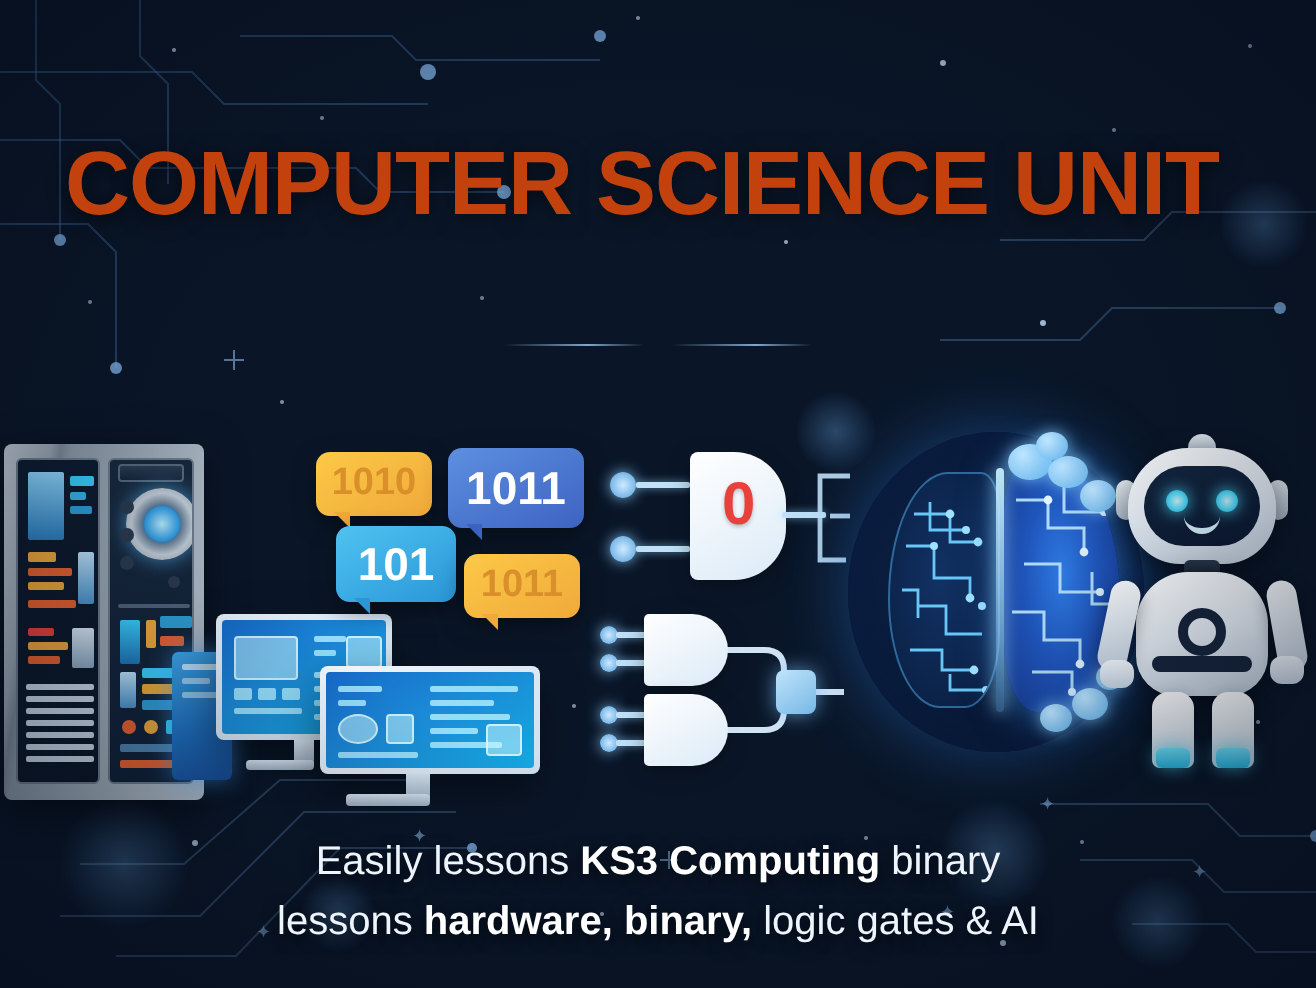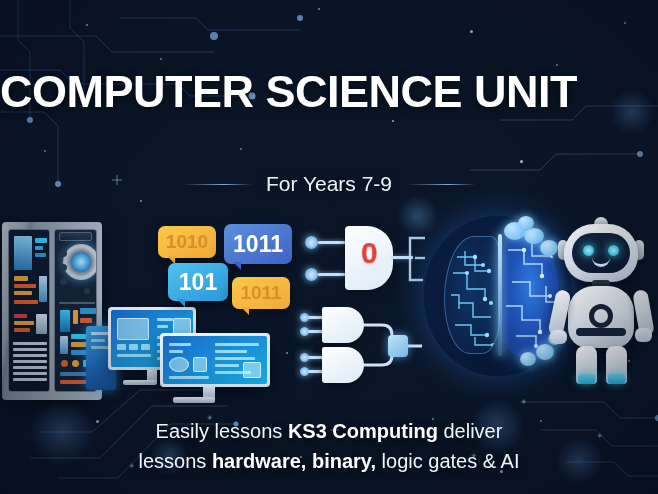--- a/index.html
+++ b/index.html
@@ -26,22 +26,22 @@
 
   
   .badge{
     position:absolute;left:50%;top:14px;transform:translateX(-50%);
     background:linear-gradient(180deg,#4bb86f 0%,#2f9a58 100%);
     color:#fff;font-size:28px;font-weight:bold;letter-spacing:.5px;
     padding:5px 30px 7px;border-radius:24px;
     box-shadow:0 3px 10px rgba(0,0,0,.35);
   }
   .main-title{
-    position:absolute;left:0;right:16px;top:66px;text-align:left;
-    color:#ffffff;font-size:45px;font-weight:bold;letter-spacing:-0.5px;
+    position:absolute;left:0;right:16px;top:66px;text-align:center;
+    color:#c2410c;font-size:45px;font-weight:bold;letter-spacing:-0.5px;
     text-shadow:0 2px 10px rgba(0,0,0,.55);
     white-space:nowrap;
   }
   .sub-title{
     position:absolute;left:0;right:0;top:130px;text-align:center;
     color:#f4d44a;font-size:28px;font-weight:bold;
     text-shadow:0 2px 8px rgba(0,0,0,.5);
   }
   .years-wrap{
     position:absolute;left:0;right:0;top:172px;
@@ -498,26 +498,25 @@
       <div class="r-foot"></div>
     </div>
   </div>
 
   <div class="vignette"></div>
 
   <div class="main-title">COMPUTER SCIENCE UNIT</div>
 
   <div class="years-wrap">
     <div class="years-line"></div>
-    <div class="years-text">For Years 7-9</div>
     <div class="years-line"></div>
   </div>
 
   <div class="footer">
     <div>
-      <span>Easily lessons </span><b>KS3 Computing</b><span> deliver</span>
+      <span>Easily lessons </span><b>KS3 Computing</b><span> binary</span>
     </div>
     <div>
       <span>lessons </span><b>hardware, binary,</b><span> logic gates &amp; AI</span>
     </div>
   </div>
 
 </div>
 
 </body></html>

